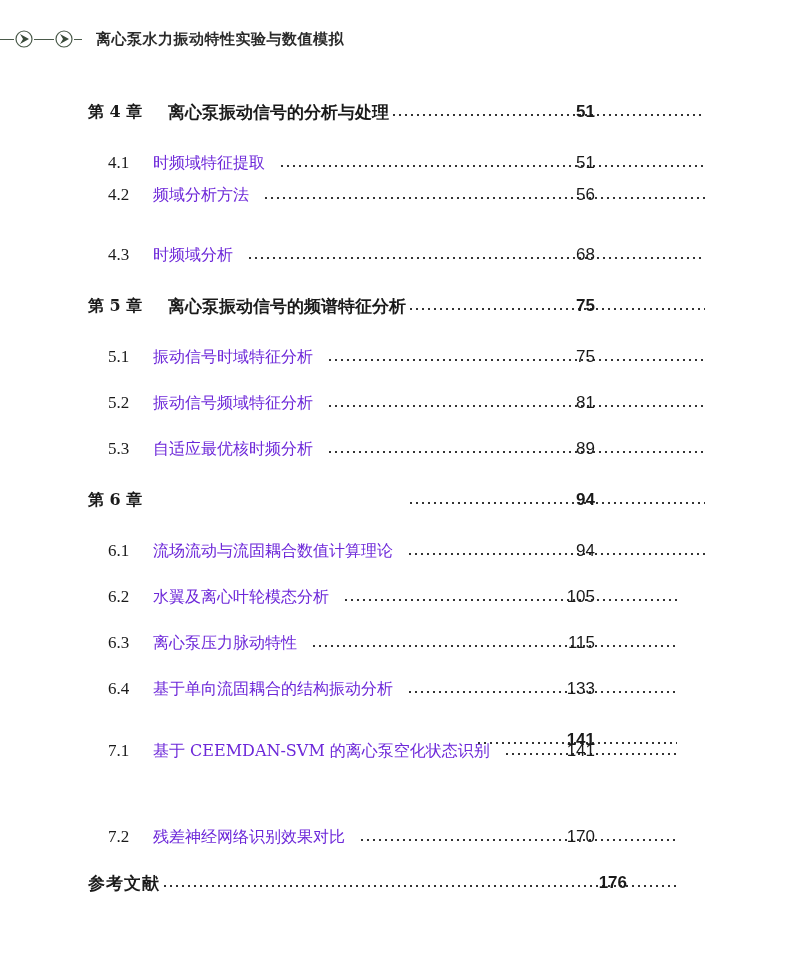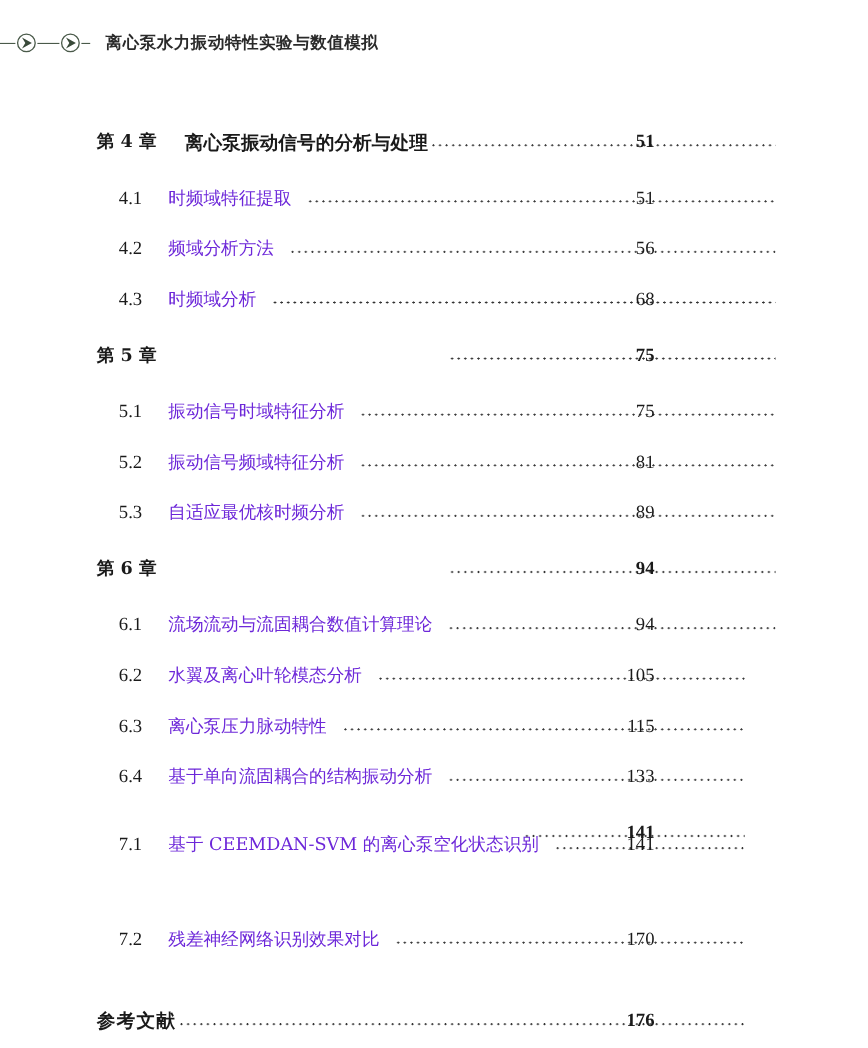--- a/index.html
+++ b/index.html
@@ -46,21 +46,20 @@
       top: 0;
       width: 789px;
     }
     .row {
       position: absolute;
       left: 0;
       width: 656px;
       height: 30px;
       display: flex;
       align-items: center;
-      margin-top: 17px;
     }
     .row.chapter {
       font-weight: bold;
       font-size: 17px;
     }
     .row.chapter .label-wrap {
       position: absolute;
       left: 88px;
       right: 0;
       display: flex;
@@ -101,21 +100,21 @@
       position: absolute;
       height: 2px;
       top: 17px;
       background-image: radial-gradient(circle, #333 0.9px, transparent 1.1px);
       background-size: 6px 2px;
       background-repeat: repeat-x;
     }
     .page {
       position: absolute;
       right: 61px;
-      font-family: Liberation Serif, serif;
+      font-family: Liberation Sans, sans-serif;
       font-size: 17px;
       text-align: right;
     }
     .row.chapter .page {
       font-weight: bold;
     }
     .ref-title {
       position: absolute;
       left: 88px;
       font-family: "DejaVu Serif", "Liberation Serif", serif;
@@ -150,35 +149,36 @@
       </div>
       <div class="leader" style="left: 391px; width: 314px;"></div>
       <span class="page">51</span>
     </div>
     <div class="row section" style="top: 148px;">
       <span class="sec-num">4.1</span>
       <span class="sec-title">时频域特征提取</span>
       <div class="leader" style="left: 279px; width: 426px;"></div>
       <span class="page">51</span>
     </div>
-    <div class="row section" style="top: 194px;">
+    <div class="row section" style="top: 180px;">
       <span class="sec-num">4.2</span>
       <span class="sec-title">频域分析方法</span>
       <div class="leader" style="left: 263px; width: 442px;"></div>
       <span class="page">56</span>
     </div>
     <div class="row section" style="top: 240px;">
       <span class="sec-num">4.3</span>
       <span class="sec-title">时频域分析</span>
       <div class="leader" style="left: 247px; width: 458px;"></div>
       <span class="page">68</span>
     </div>
     <div class="row chapter" style="top: 291px;">
       <div class="label-wrap">
         <span class="ch-num">第 5 章</span>
+        <span class="ch-title">离心泵振动信号的频谱特征分析</span>
       </div>
       <div class="leader" style="left: 408px; width: 297px;"></div>
       <span class="page">75</span>
     </div>
     <div class="row section" style="top: 342px;">
       <span class="sec-num">5.1</span>
       <span class="sec-title">振动信号时域特征分析</span>
       <div class="leader" style="left: 327px; width: 378px;"></div>
       <span class="page">75</span>
     </div>
@@ -234,18 +234,18 @@
       <span class="sec-title">基于 CEEMDAN-SVM 的离心泵空化状态识别</span>
       <div class="leader" style="left: 503.844px; width: 172.656px;"></div>
       <span class="page">141</span>
     </div>
     <div class="row section" style="top: 822px;">
       <span class="sec-num">7.2</span>
       <span class="sec-title">残差神经网络识别效果对比</span>
       <div class="leader" style="left: 359px; width: 317.5px;"></div>
       <span class="page">170</span>
     </div>
-    <div class="row chapter" style="top: 896px;">
+    <div class="row chapter" style="top: 868px; padding-left: 32px;">
       <span class="ref-title">参考文献</span>
       <div class="leader" style="left: 162px; width: 514.5px;"></div>
       <span class="page">176</span>
     </div>
   </div>
 
 </body></html>

